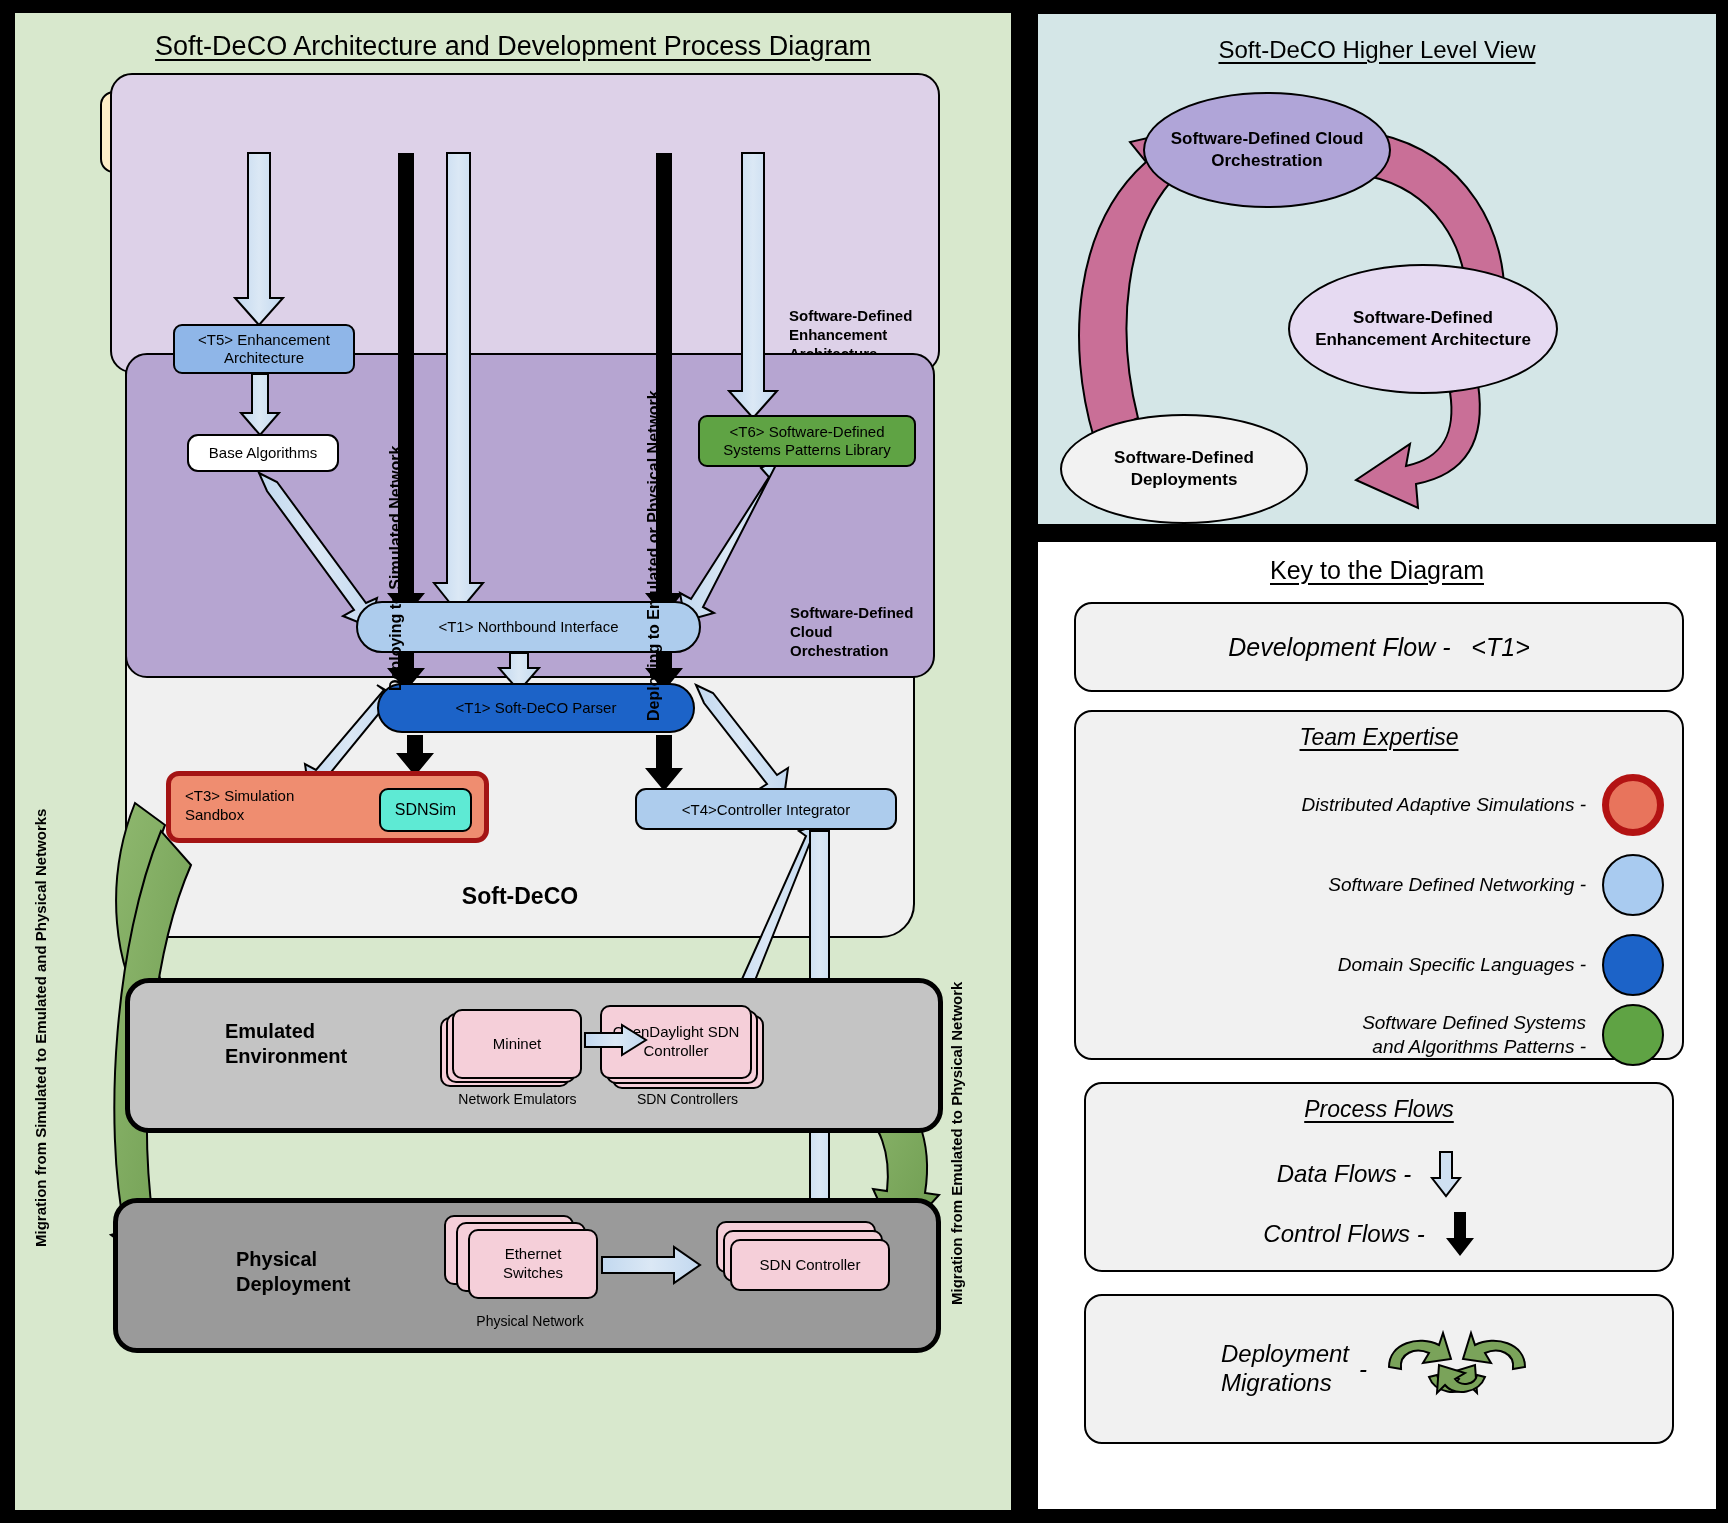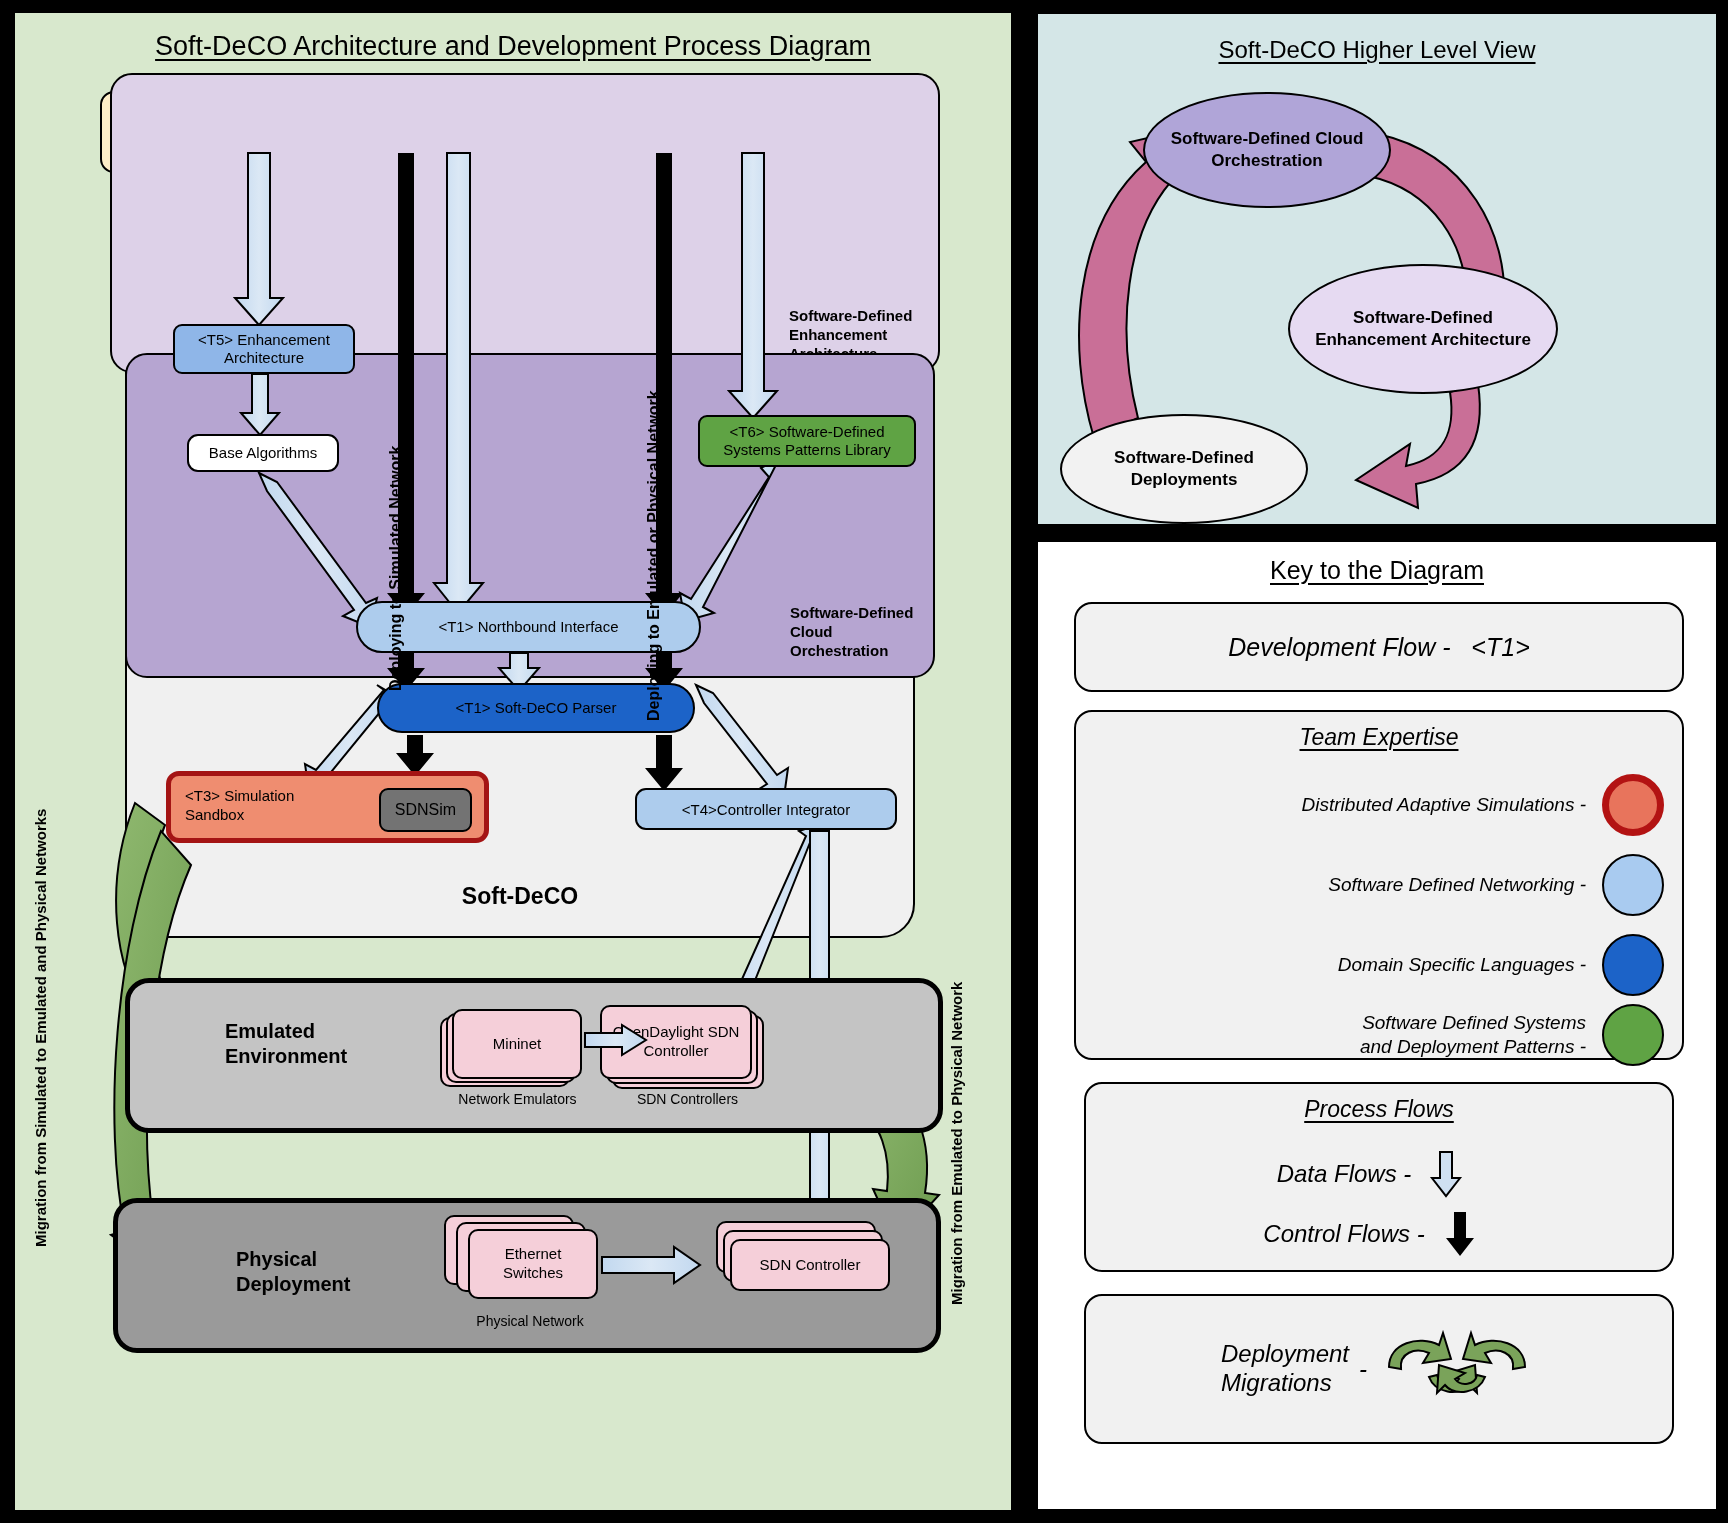--- a/index.html
+++ b/index.html
@@ -68,21 +68,21 @@
   .sandbox {
     position:absolute; left:151px; top:758px; width:323px; height:72px;
     background:#ef8d70; border:5px solid #a41414; border-radius:13px;
   }
   .sandbox-label {
     position:absolute; left:14px; top:10px; width:170px;
     font-size:15px; color:#000; line-height:1.28;
   }
   .sdnsim {
     position:absolute; right:12px; top:12px; width:93px; height:44px;
-    background:#737373; border:2px solid #000; border-radius:9px;
+    background:#5eead4; border:2px solid #000; border-radius:9px;
     display:flex; align-items:center; justify-content:center; font-size:16px;
   }
   .t4 {
     position:absolute; left:620px; top:775px; width:262px; height:42px;
     background:#adcced; border:2px solid #000; border-radius:11px;
     display:flex; align-items:center; justify-content:center; font-size:15px;
   }
 
   
   .env {
@@ -395,21 +395,21 @@
         <div class="dot" style="background:#a9cbf0;"></div>
       </div>
 
       <div class="te-row" style="top:222px;">
         <div class="te-label" style="white-space:pre-line;">Domain Specific Languages -</div>
         <div class="dot" style="background:#1c63c8;"></div>
       </div>
 
       <div class="te-row" style="top:292px;">
         <div class="te-label" style="white-space:pre-line;">Software Defined Systems
-and Deployment Patterns -</div>
+and Algorithms Patterns -</div>
         <div class="dot" style="background:#5fa344;"></div>
       </div>
     </div>
 
     <div class="key-card" style="left:46px; top:540px; width:590px; height:190px;">
       <div class="card-title">Process Flows</div>
 
       <div class="pf-row" style="top:66px;">
         <div class="pf-label">Data Flows -</div>
         <div class="pf-icon">

